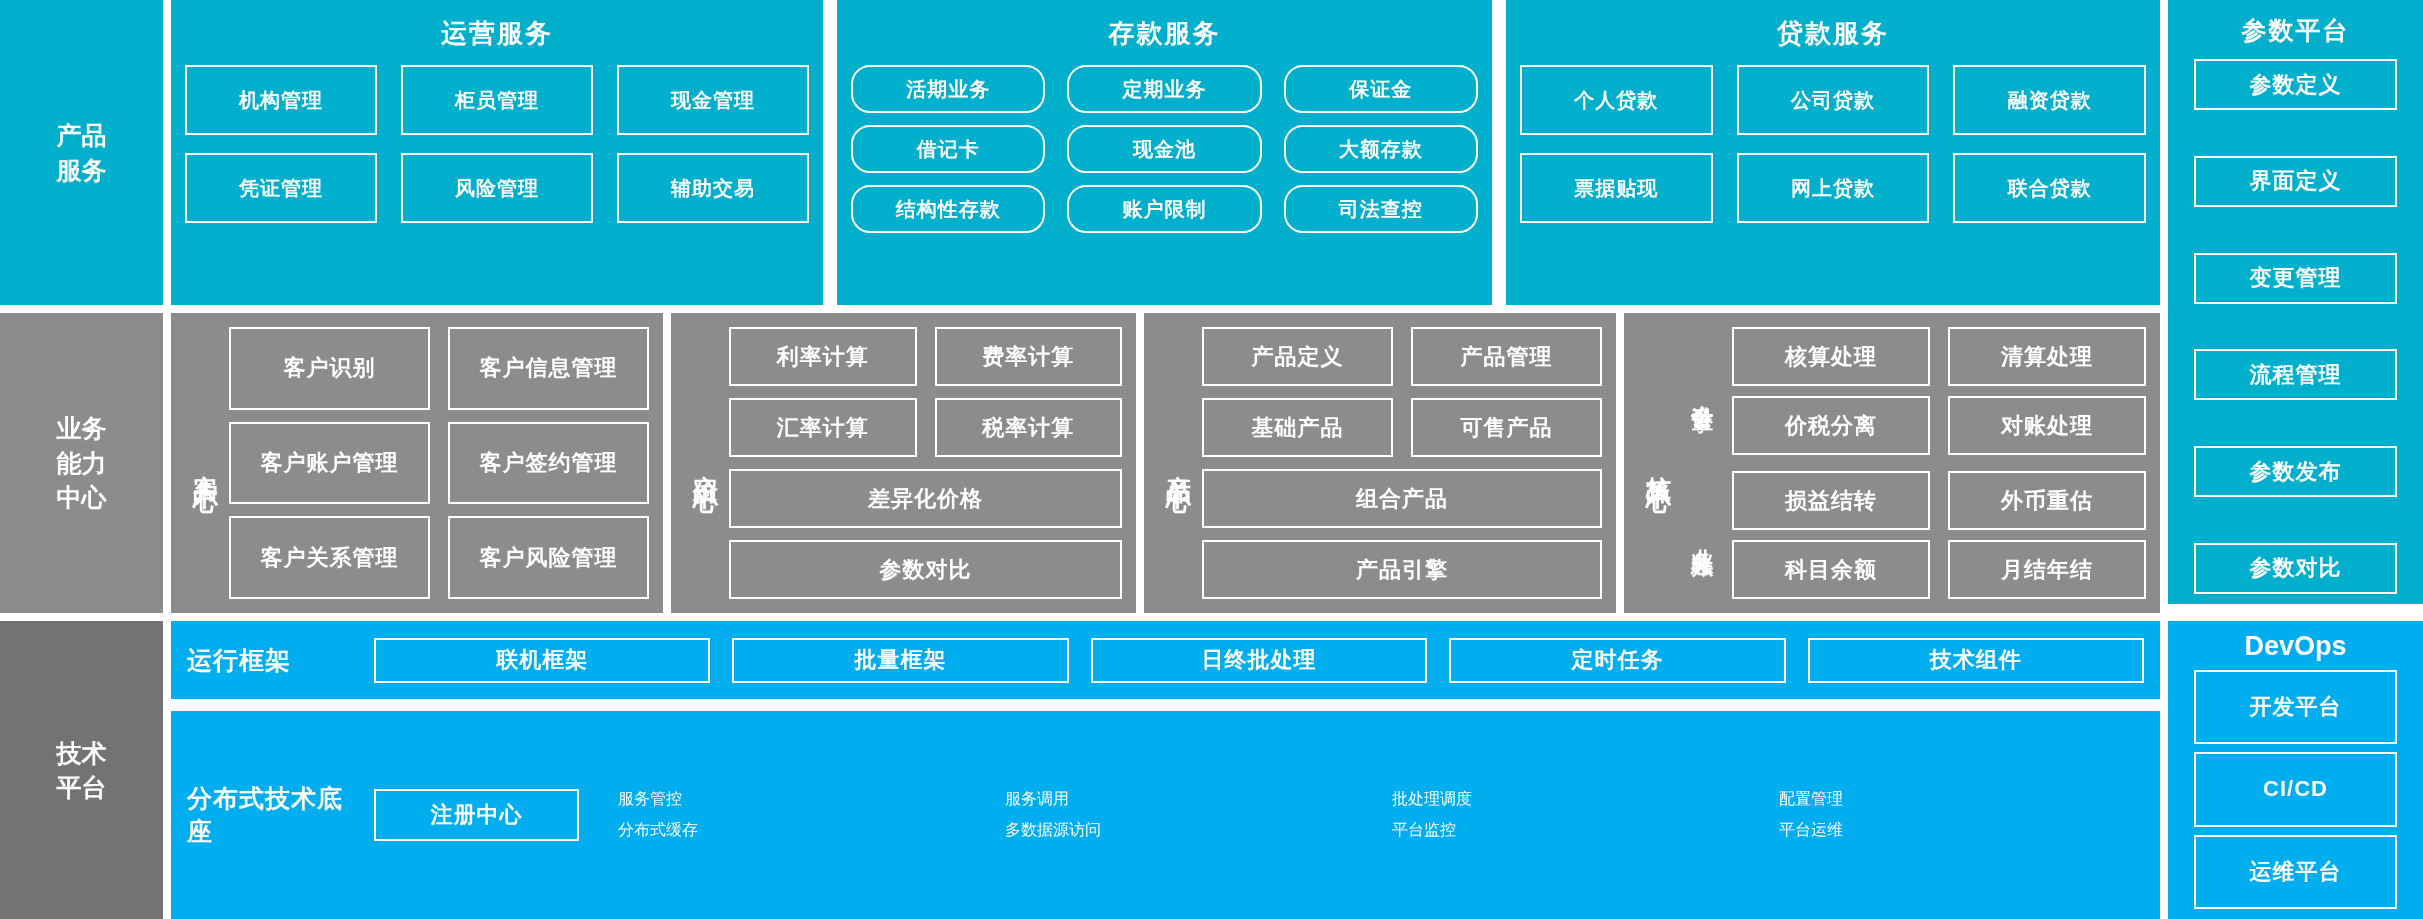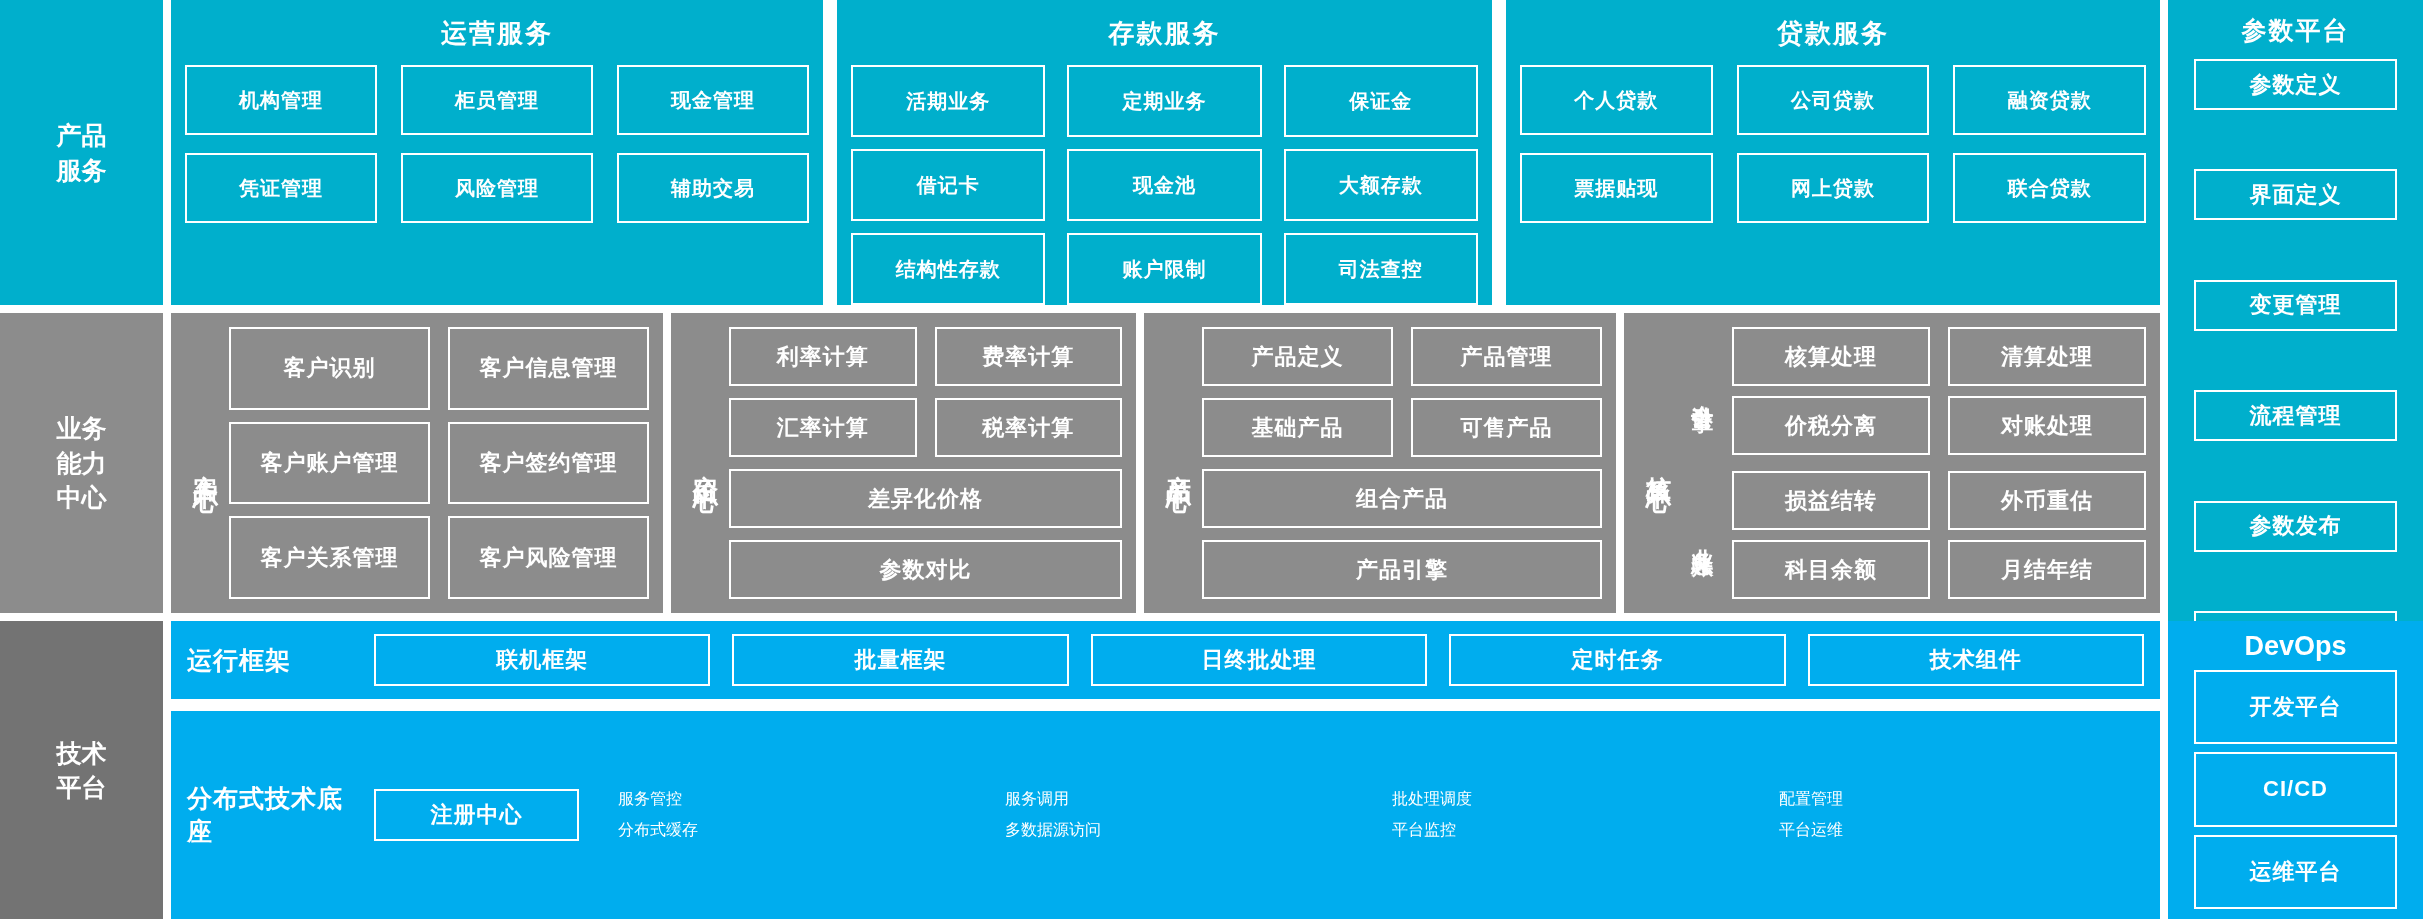--- a/index.html
+++ b/index.html
@@ -64,21 +64,21 @@
   .svc-grid.rows3{gap:12px 22px;}
   .cell{
     border:2px solid #ffffff;
     display:flex;align-items:center;justify-content:center;
     font-size:20px;font-weight:bold;
     letter-spacing:1px;
     box-sizing:border-box;
     text-align:center;
   }
   .svc-grid .cell{height:70px;}
-  .svc-grid.rows3 .cell{height:72px;}
+  .svc-grid.rows3 .cell{height:48px;border-radius:19px;}
 
   
   .rail{
     width:255px;flex:0 0 255px;
     background:#00AFCC;
     box-sizing:border-box;
     padding:8px 26px 10px 26px;
     display:flex;flex-direction:column;
   }
   .rail-title{
@@ -140,21 +140,21 @@
     flex:0 0 165px;
     font-size:25px;font-weight:bold;letter-spacing:1px;
   }
   .tech-label.wide{flex:0 0 165px;}
   .tech-cells{flex:1;display:grid;grid-template-columns:repeat(5,1fr);gap:10px 22px;}
   .tech-cells .bcell{
     border:2px solid #ffffff;
     display:flex;align-items:center;justify-content:center;
     font-size:22px;font-weight:bold;letter-spacing:1px;
     box-sizing:border-box;text-align:center;
-    height:52px;
+    height:45px;
   }
   .base-grid{flex:1;display:flex;gap:39px;min-width:0;}
   .base-reg{
     flex:0 0 205px;
     border:2px solid #ffffff;
     display:flex;align-items:center;justify-content:center;
     font-size:22px;font-weight:bold;letter-spacing:1px;
     box-sizing:border-box;
   }
   .base-cells{
@@ -231,21 +231,21 @@
           <div class="cell">公司贷款</div>
           <div class="cell">融资贷款</div>
           <div class="cell">票据贴现</div>
           <div class="cell">网上贷款</div>
           <div class="cell">联合贷款</div>
         </div>
       </div>
 
     </div>
 
-    <div class="rail" style="height:672px;">
+    <div class="rail" style="height:604px;">
       <div class="rail-title">参数平台</div>
       <div class="rail-list">
         <div class="cell">参数定义</div>
         <div class="cell">界面定义</div>
         <div class="cell">变更管理</div>
         <div class="cell">流程管理</div>
         <div class="cell">参数发布</div>
         <div class="cell">参数对比</div>
       </div>
     </div>

